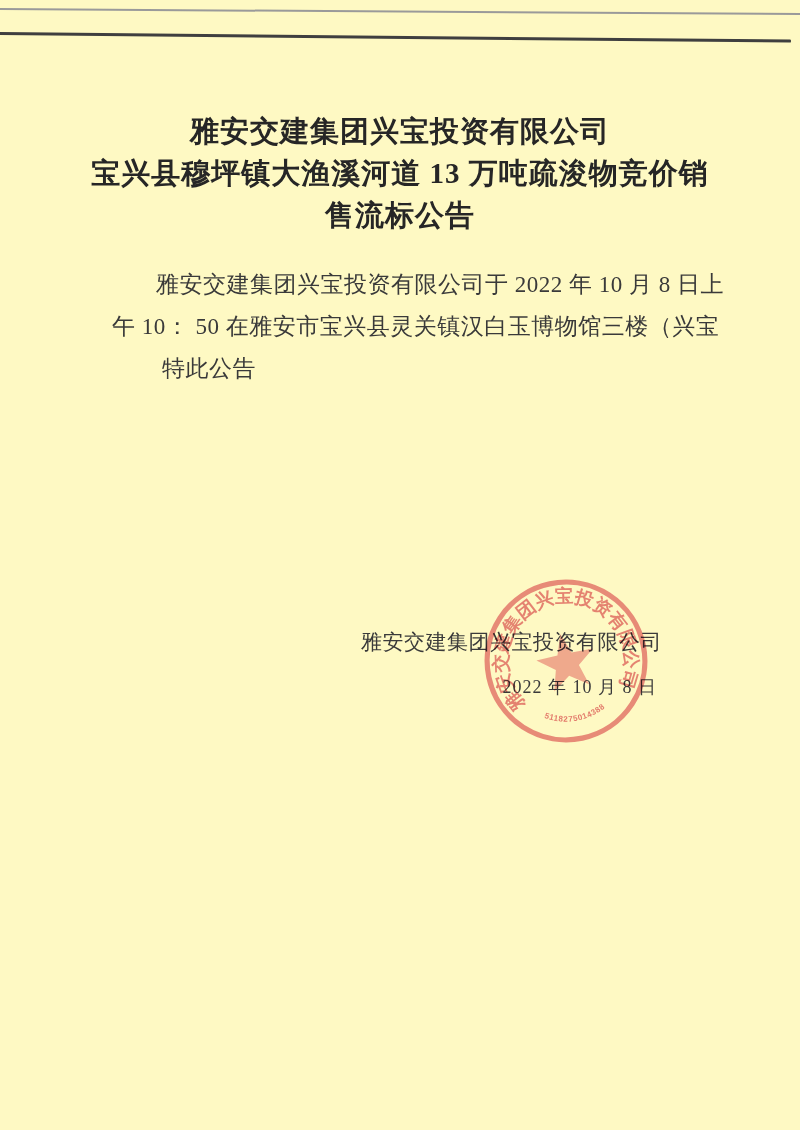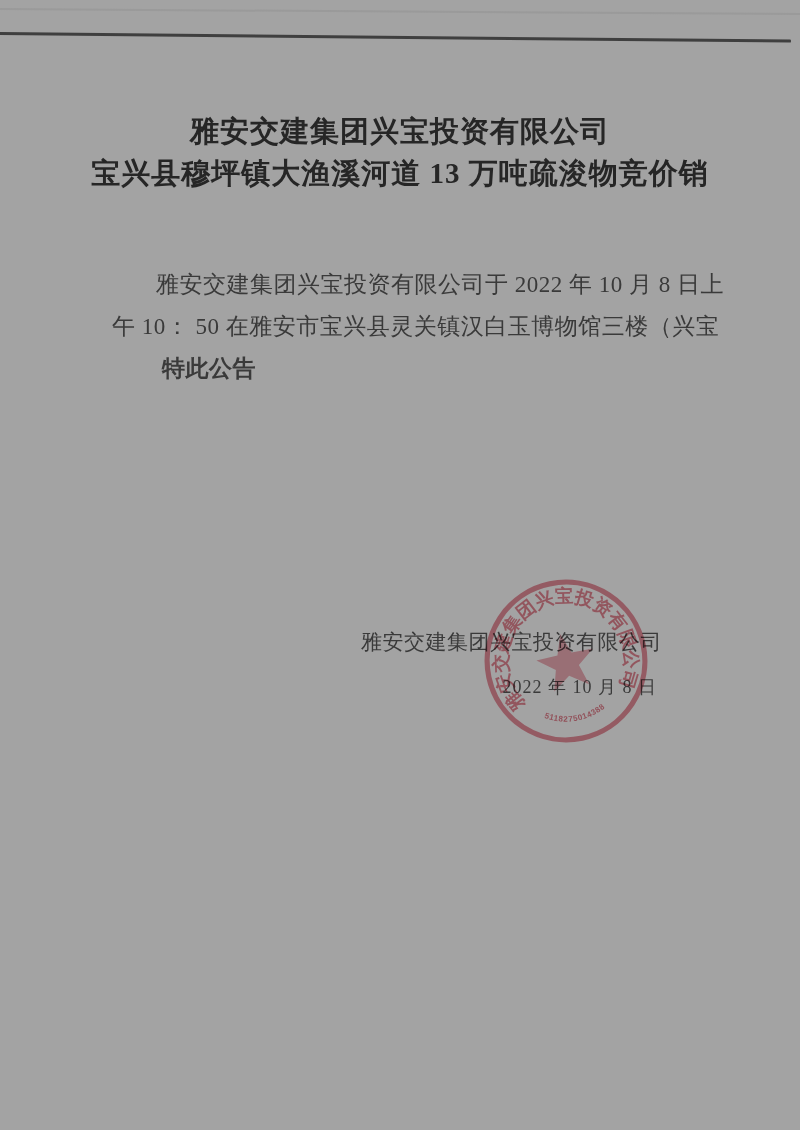--- a/index.html
+++ b/index.html
@@ -4,21 +4,21 @@
 <style>
   html, body {
     margin: 0;
     padding: 0;
     background: #e8e8e8;
   }
   .page {
     position: relative;
     width: 800px;
     height: 1130px;
-    background: #a3a3a3;
+    background: #fef9c3;
     overflow: hidden;
     font-family: "Liberation Serif", "DejaVu Serif", serif;
     color: #3a3a3a;
   }
   
   .scan-line-thin {
     position: absolute;
     top: 8px;
     left: -4px;
     width: 810px;
@@ -62,21 +62,20 @@
     color: #3a3a3a;
   }
   .body-line {
     white-space: nowrap;
   }
   .indent-first {
     padding-left: 44px;
   }
   .indent-closing {
     padding-left: 50px;
-    font-weight: bold;
   }
   .signature-block {
     position: absolute;
     top: 628px;
     right: 138px;
     text-align: right;
     font-size: 21px;
     letter-spacing: 0.5px;
     color: #3a3a3a;
     white-space: nowrap;
@@ -102,20 +101,21 @@
 <body>
 
 <div class="page">
 
   <div class="scan-line-thin"></div>
   <div class="scan-line-thick"></div>
 
   <div class="title-block">
     <div>雅安交建集团兴宝投资有限公司</div>
     <div>宝兴县穆坪镇大渔溪河道 13 万吨疏浚物竞价销</div>
+    <div>售流标公告</div>
   </div>
 
   <div class="body-block">
     <div class="body-line indent-first">雅安交建集团兴宝投资有限公司于 2022 年 10 月 8 日上</div>
     <div class="body-line">午 10： 50 在雅安市宝兴县灵关镇汉白玉博物馆三楼（兴宝</div>
     <div class="body-line indent-closing">特此公告</div>
   </div>
 
   <div class="signature-block">
     <div>雅安交建集团兴宝投资有限公司</div>

